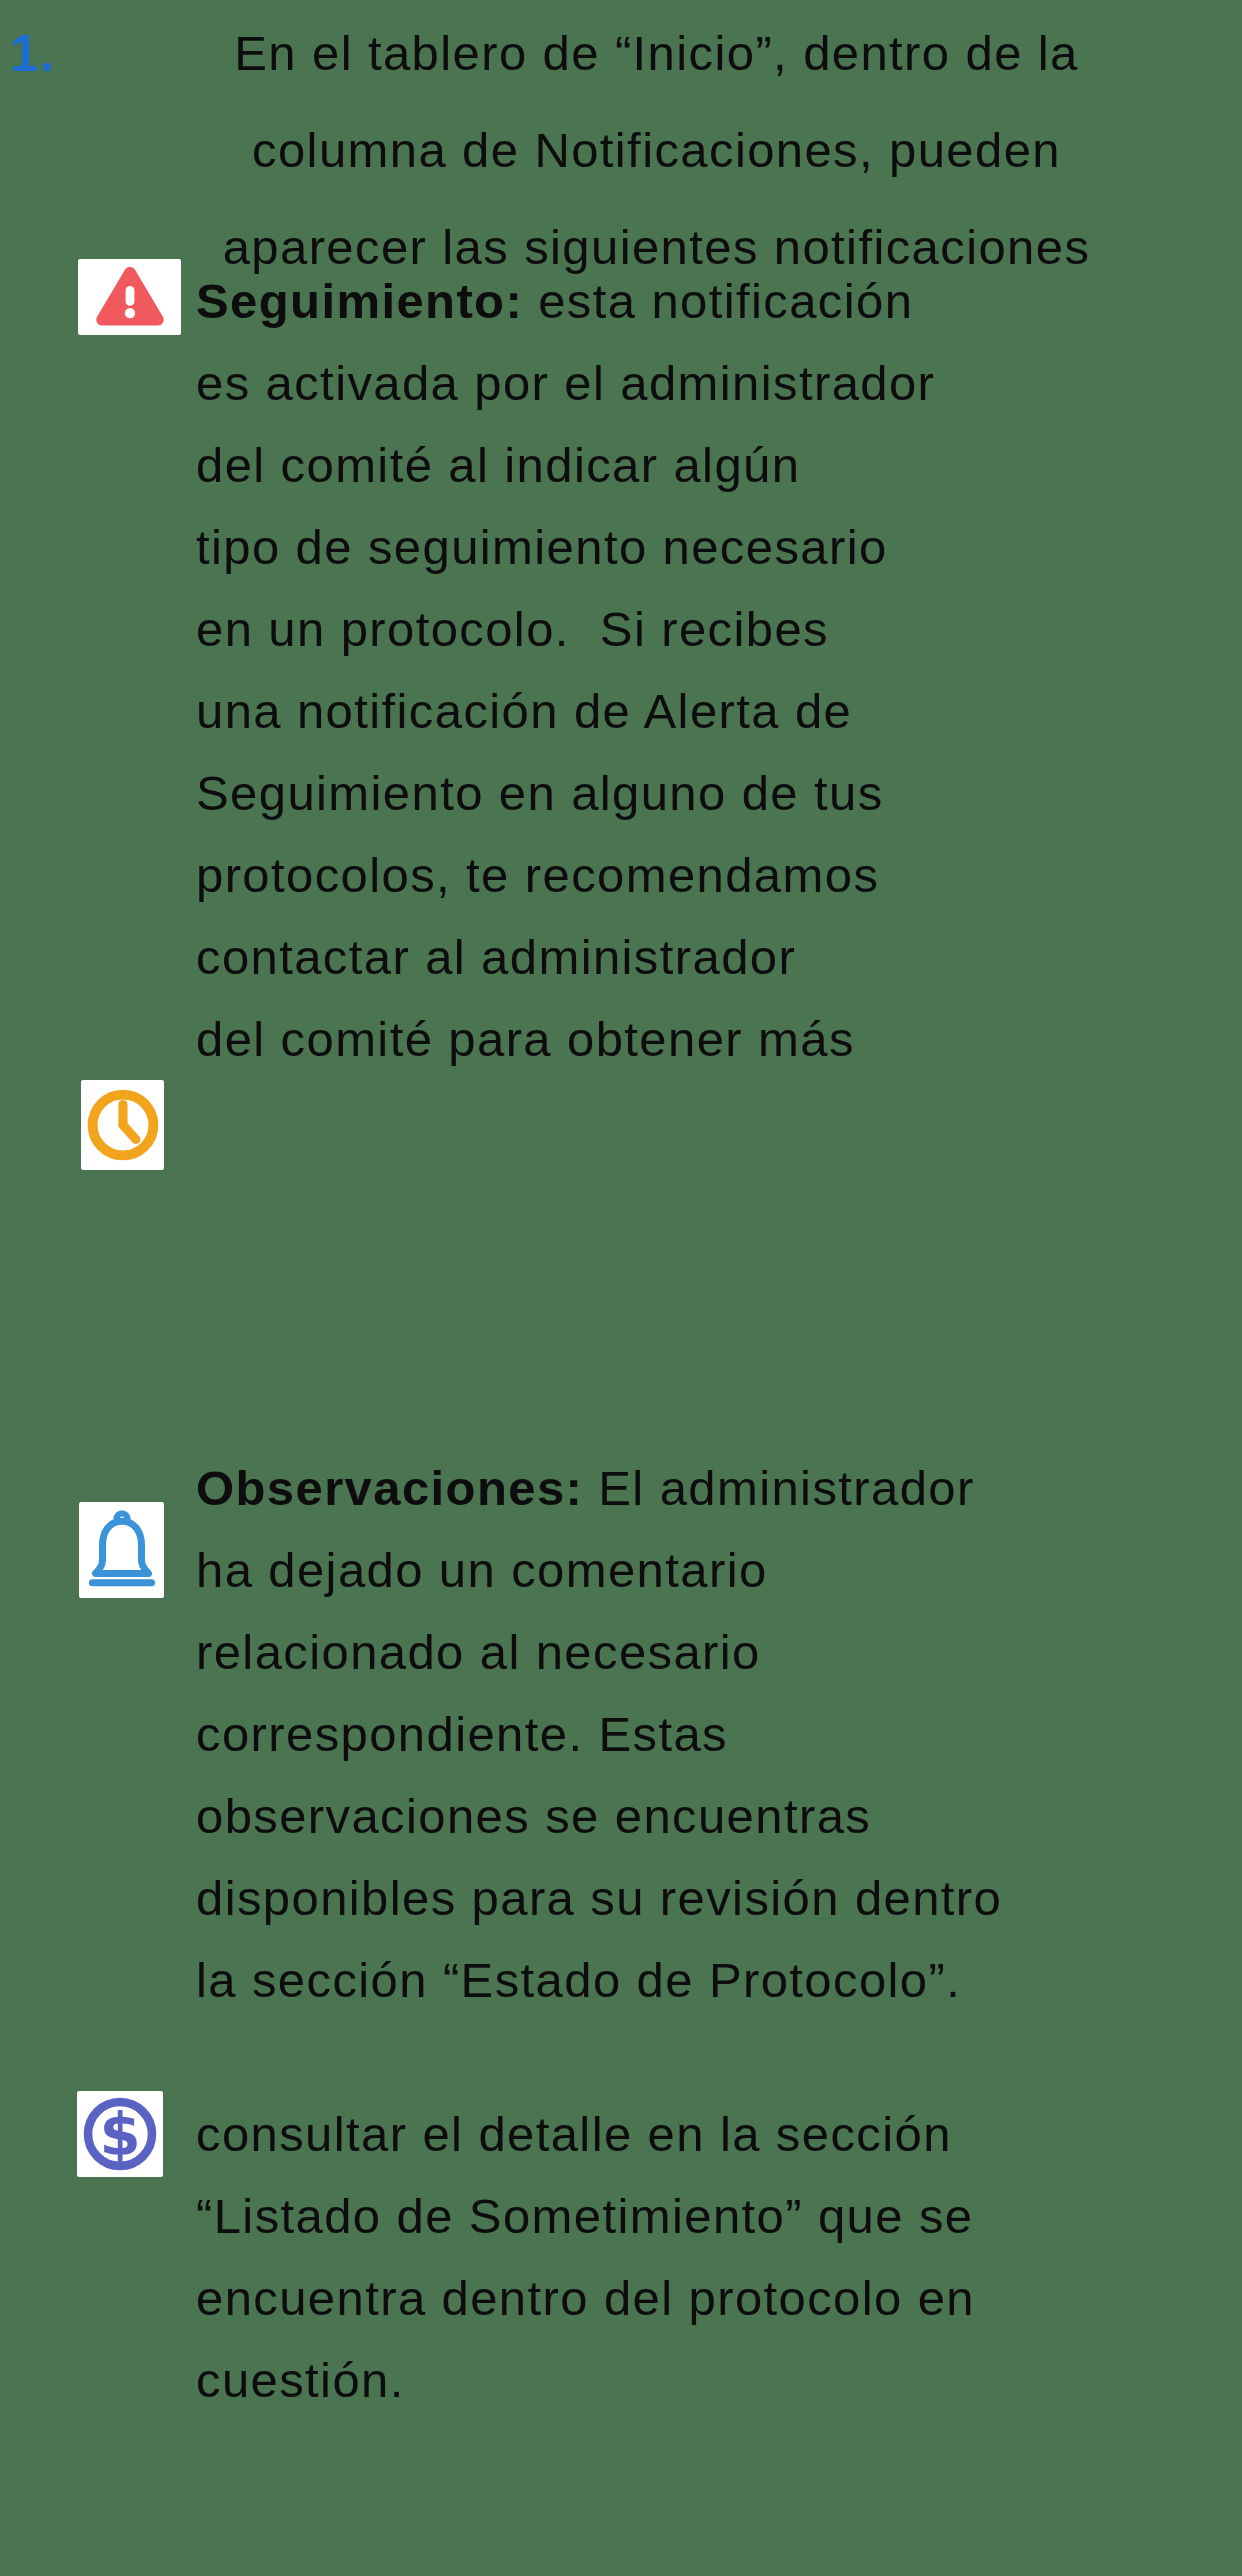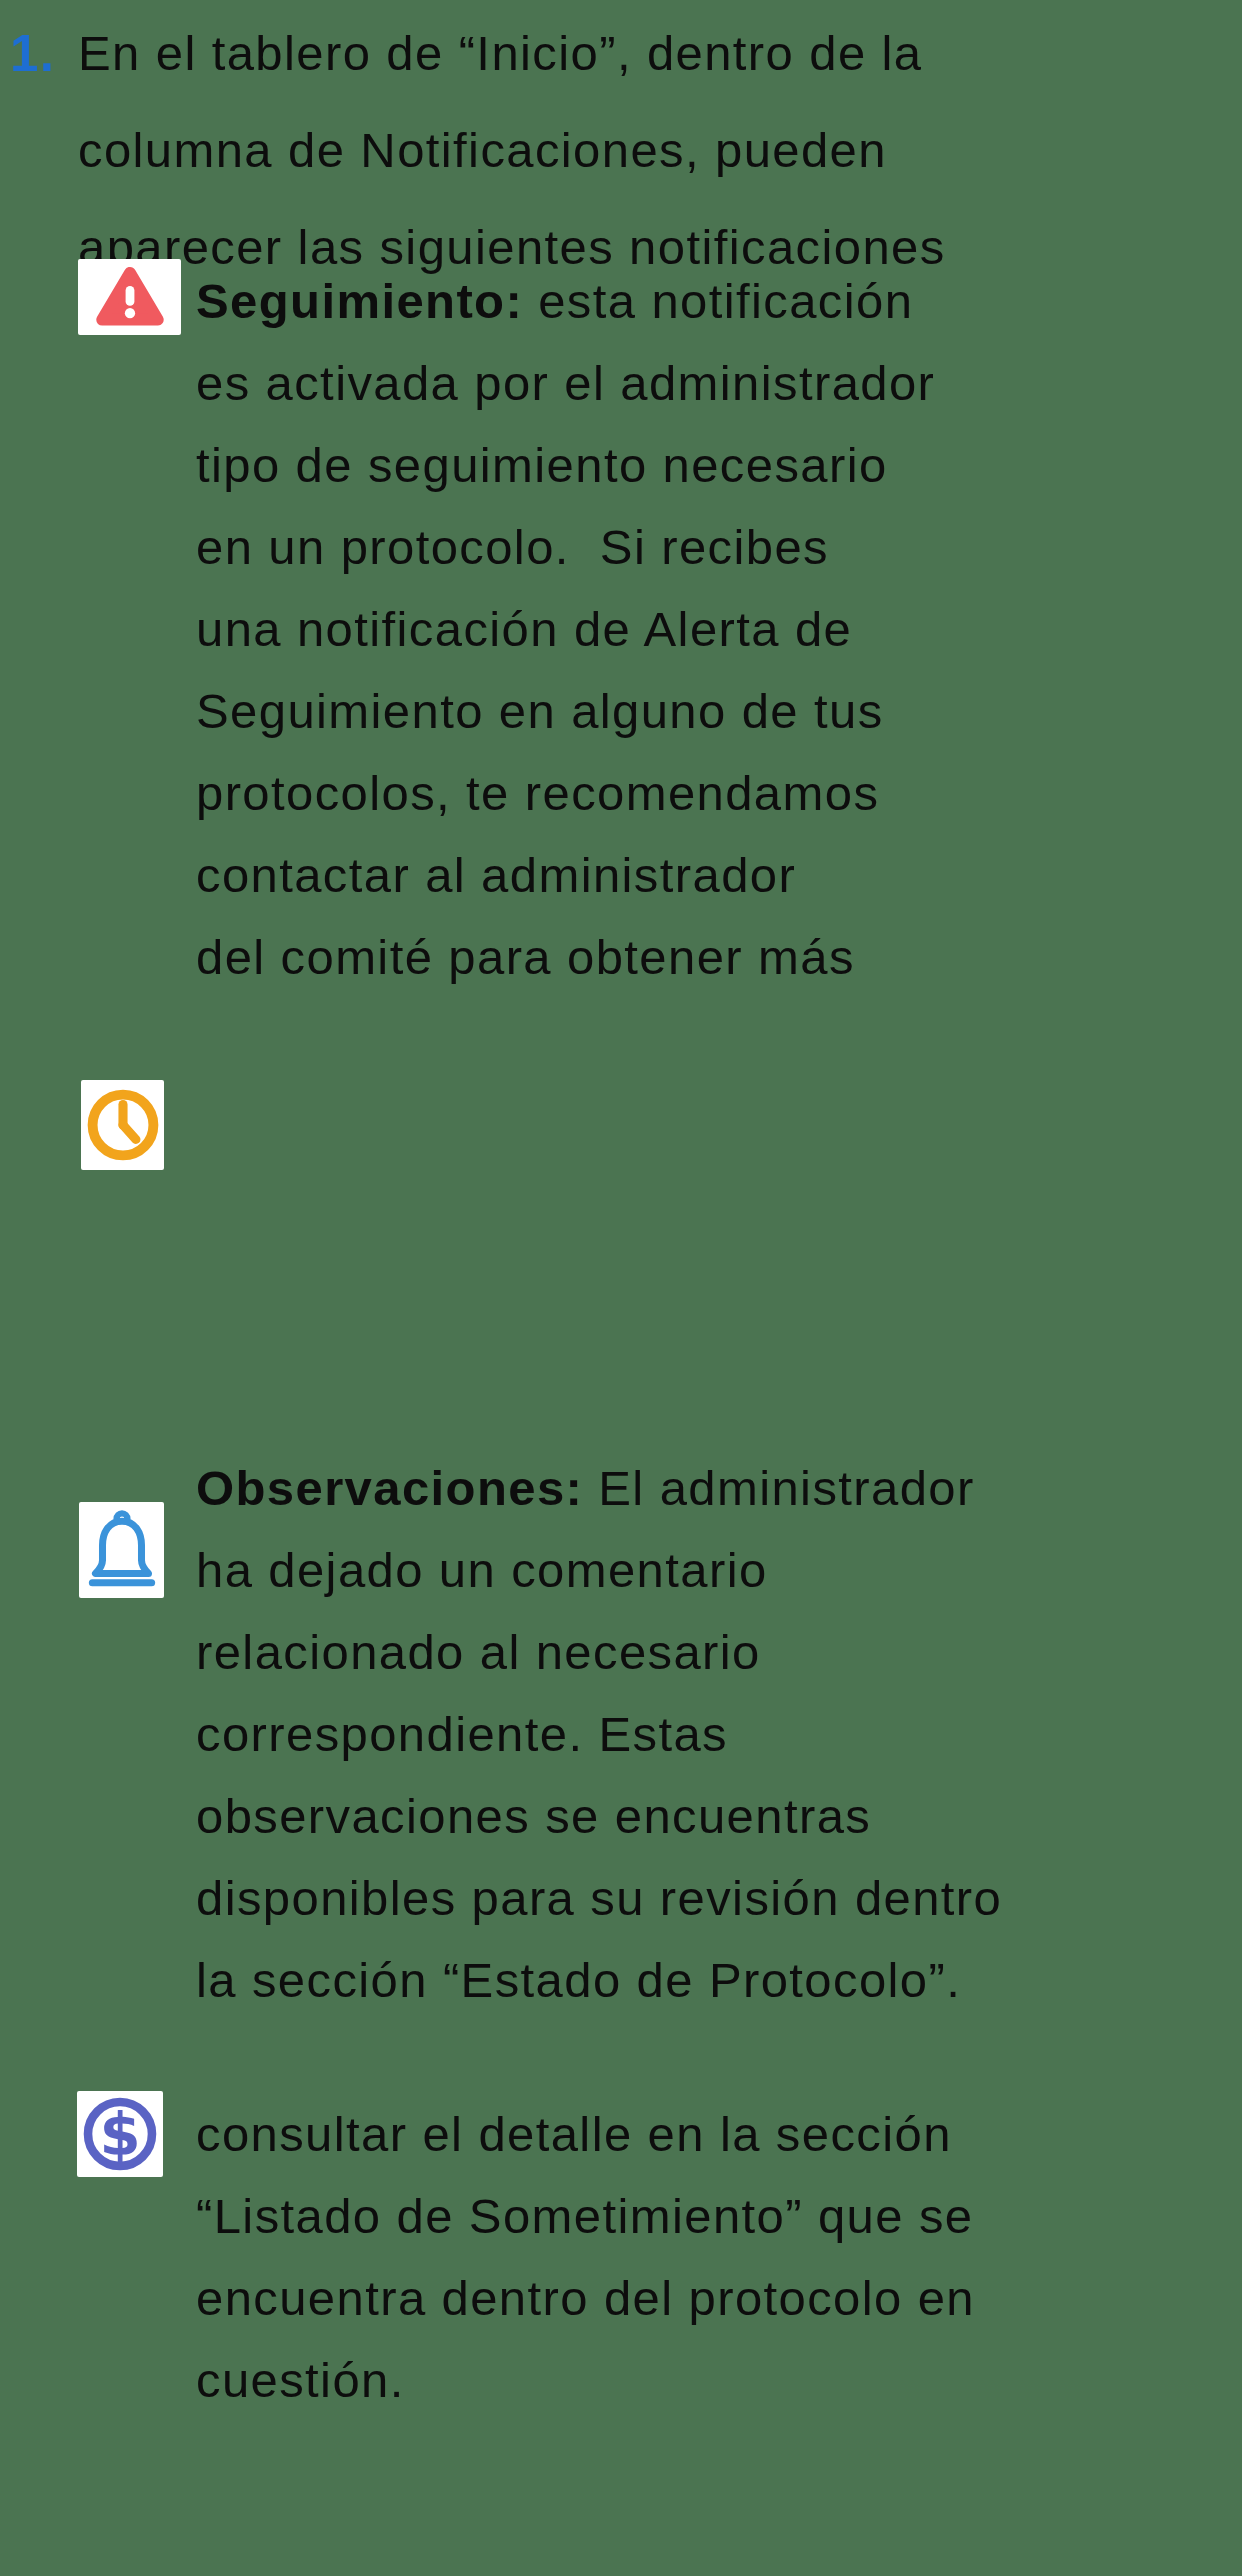--- a/index.html
+++ b/index.html
@@ -20,21 +20,21 @@
     line-height:97px;
     letter-spacing:1.4px;
   }
   .intro-num{
     position:absolute;
     left:10px; top:0;
     font-weight:bold;
     font-size:51px;
     color:#1e6ed2;
   }
-  .intro-text{margin-left:78px;}
+  .intro-text{margin-left:78px;text-align:center;}
   .section{
     position:absolute;
     left:196px;
     width:1043px;
     font-size:49px;
     line-height:82px;
     letter-spacing:1.4px;
   }
   .sec-1{top:260px;}
   .sec-2{top:1083px;}
@@ -98,20 +98,21 @@
     <svg width="78" height="78" viewBox="0 0 100 100">
       <circle cx="50" cy="50" r="41" fill="none" stroke="#5a63c4" stroke-width="11"></circle>
       <text x="50" y="77" font-size="76" font-weight="bold" fill="#5a63c4" text-anchor="middle" font-family="DejaVu Sans, sans-serif">$</text>
     </svg>
   </div>
 
   <div class="section sec-1">
     <div class="sec-text">
         <div class="line"><b>Seguimiento: </b><span>esta notificación</span></div>
         <div class="line">es activada por el administrador</div>
+        <div class="line">del comité al indicar algún</div>
         <div class="line">tipo de seguimiento necesario</div>
         <div class="line">en un protocolo.&nbsp; Si recibes</div>
         <div class="line">una notificación de Alerta de</div>
         <div class="line">Seguimiento en alguno de tus</div>
         <div class="line">protocolos, te recomendamos</div>
         <div class="line">contactar al administrador</div>
         <div class="line">del comité para obtener más</div>
       </div>
   </div>
   <div class="section sec-3">

